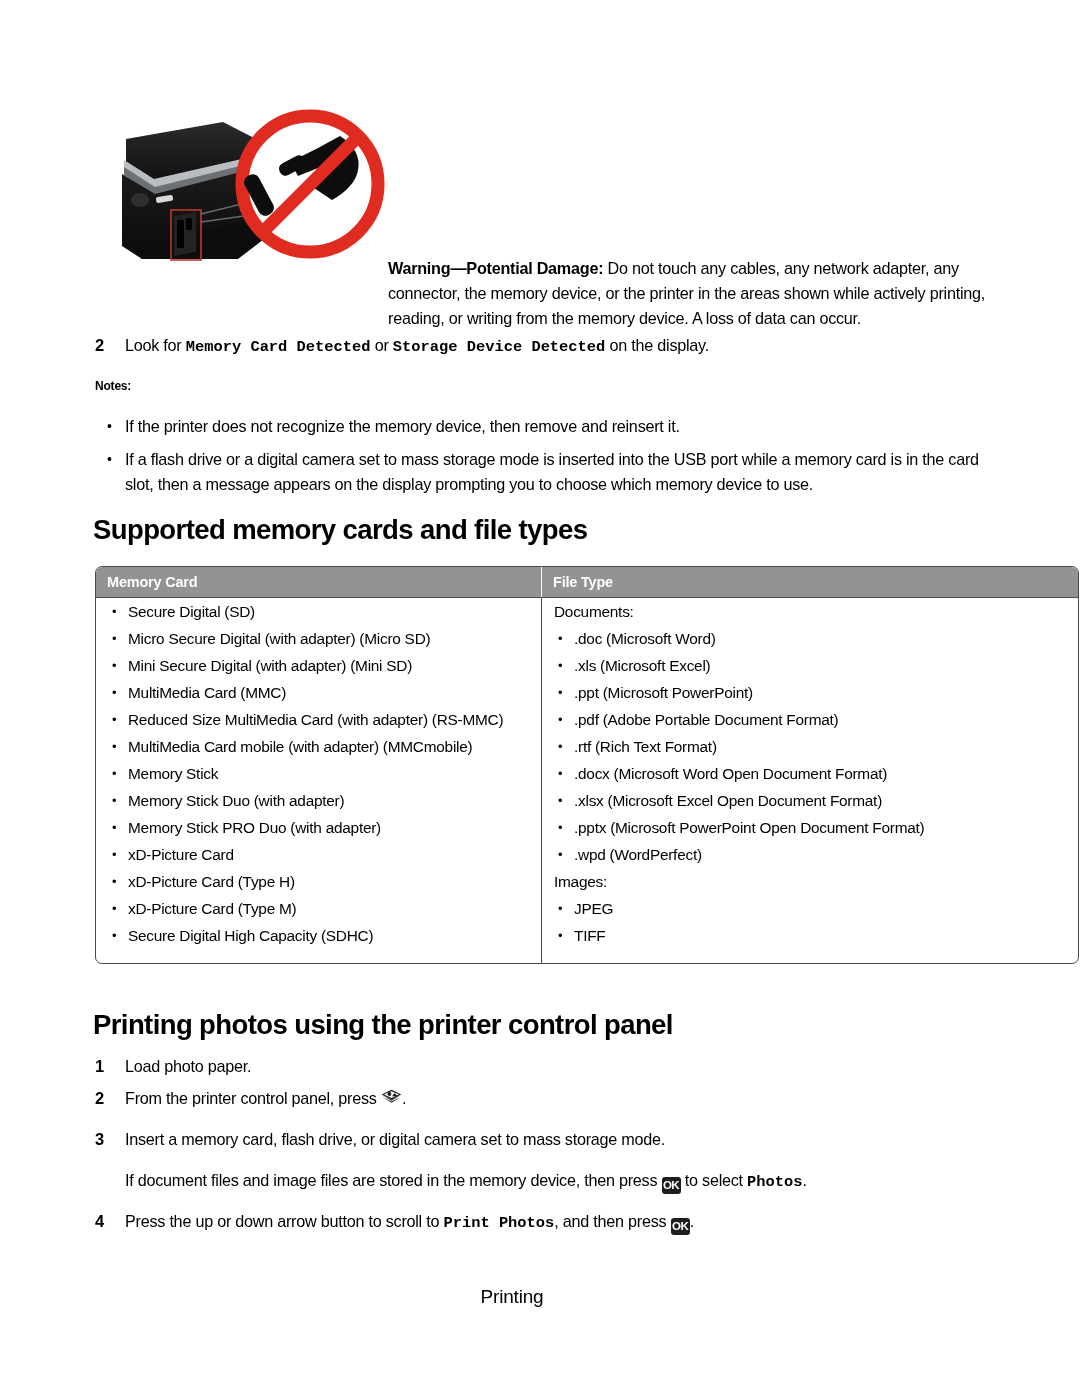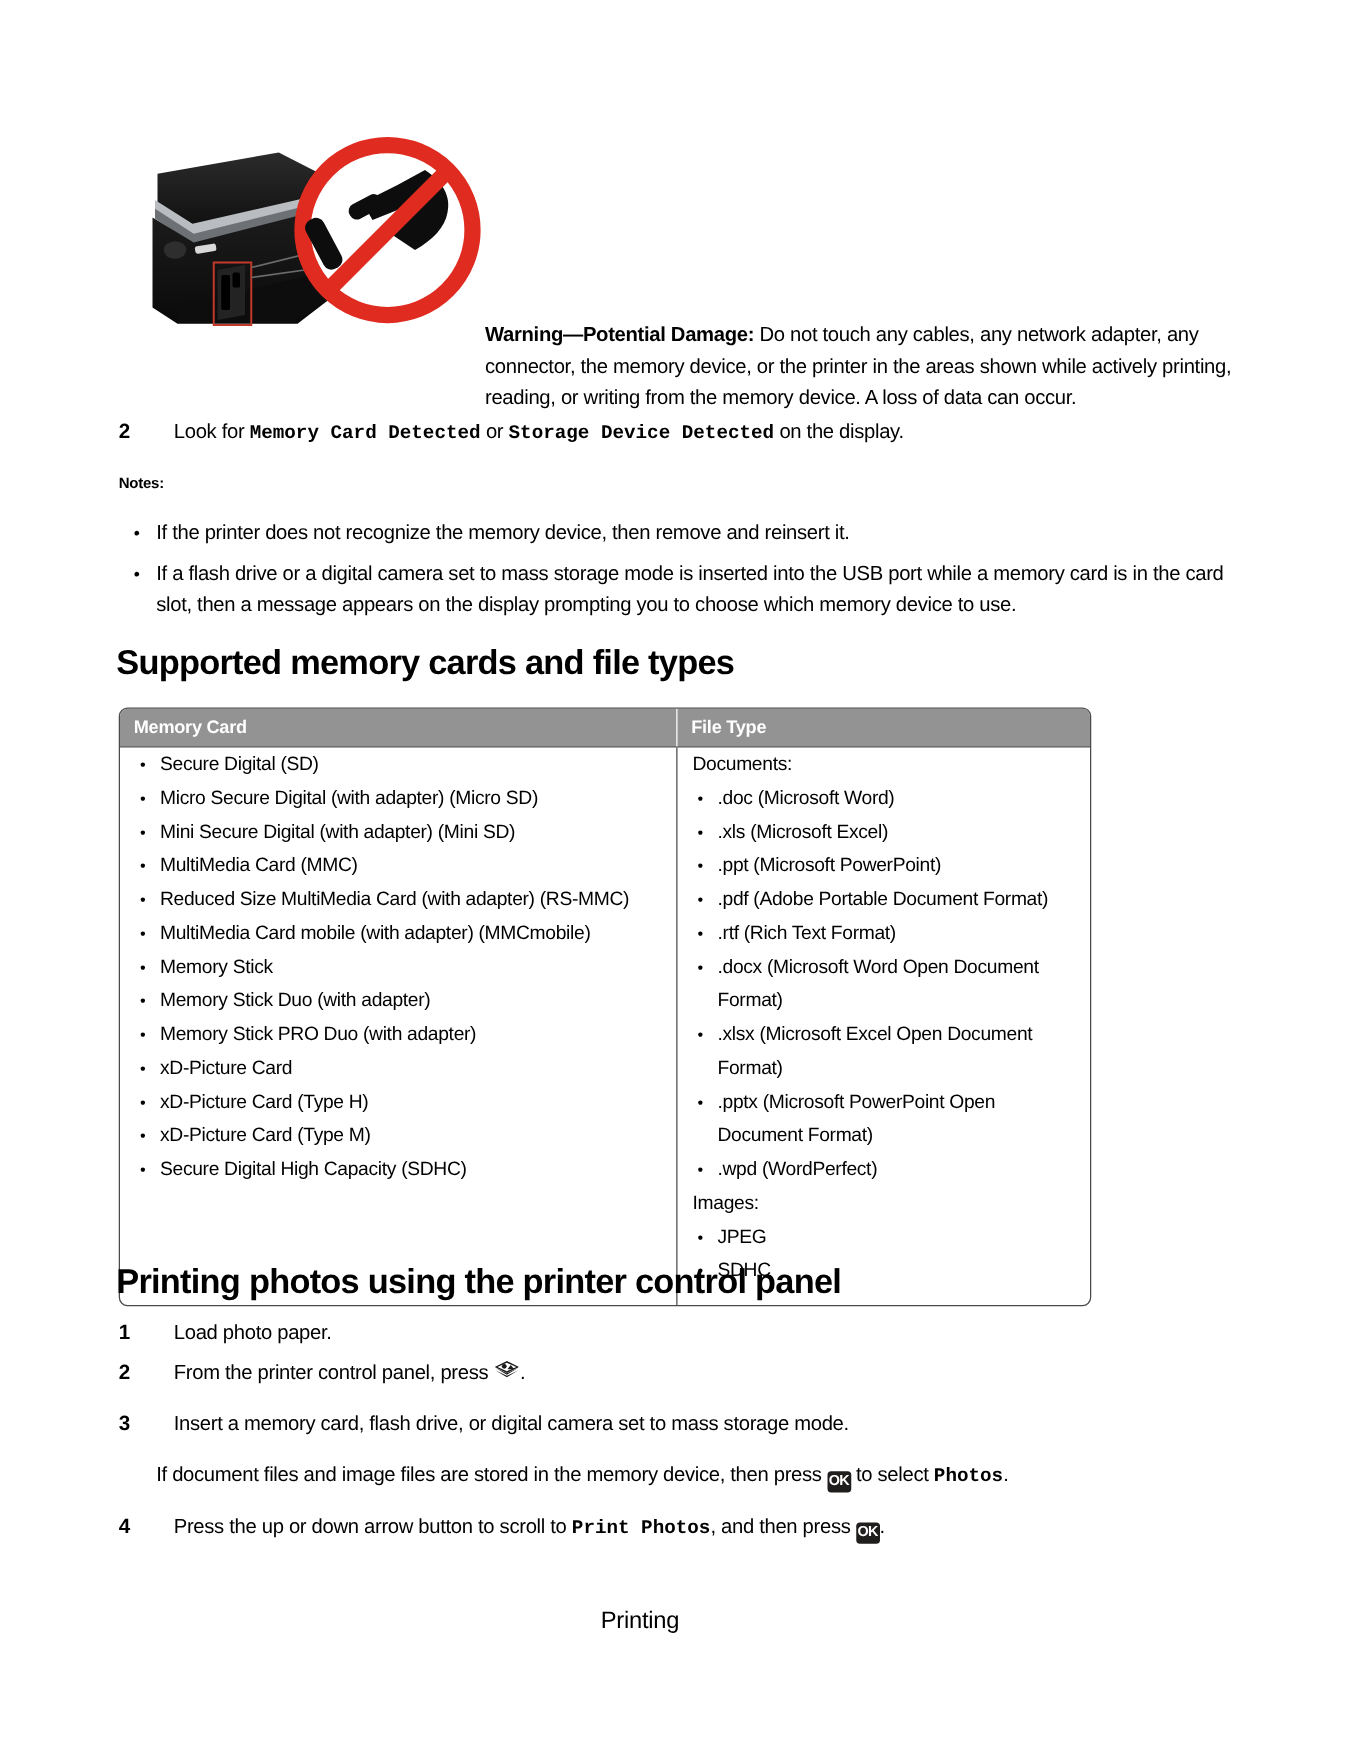--- a/index.html
+++ b/index.html
@@ -57,21 +57,21 @@
   .step-num {
     position: absolute;
     left: 0;
     top: 0;
     width: 22px;
     text-align: left;
     font-weight: bold;
     font-size: 16.5px;
   }
   .step-body {
-    margin-left: 44px;
+    margin-left: 30px;
     display: block;
   }
   .mono {
     font-family: "Liberation Mono", "DejaVu Sans Mono", monospace;
     font-weight: bold;
     font-size: 15.4px;
     letter-spacing: 0px;
   }
 
   
@@ -116,21 +116,21 @@
     line-height: 34px;
   }
   #heading-memory-cards { left: 93px; top: 513px; }
   #heading-printing-photos { left: 93px; top: 1008px; }
 
   
   .spec-table {
     position: absolute;
     left: 95px;
     top: 566px;
-    width: 778px;
+    width: 984px;
     border: 1px solid #4a4a4a;
     border-radius: 7px;
     box-sizing: border-box;
     overflow: hidden;
     background: #ffffff;
   }
   .spec-table .thead {
     display: flex;
     background: #939393;
     height: 30px;
@@ -331,21 +331,21 @@
           <li>.pdf (Adobe Portable Document Format)</li>
           <li>.rtf (Rich Text Format)</li>
           <li>.docx (Microsoft Word Open Document Format)</li>
           <li>.xlsx (Microsoft Excel Open Document Format)</li>
           <li>.pptx (Microsoft PowerPoint Open Document Format)</li>
           <li>.wpd (WordPerfect)</li>
         </ul>
         <div class="group-label">Images:</div>
         <ul class="bullets">
           <li>JPEG</li>
-          <li>SDHC</li>
+          <li>TIFF</li>
         </ul>
       </div>
     </div>
   </div>
 
   <h2 class="section-heading" id="heading-printing-photos">Printing photos using the printer control panel</h2>
 
   <div class="step" style="left:95px; top:1054px; width:900px;">
     <span class="step-num">1</span>
     <span class="step-body">Load photo paper.</span>

